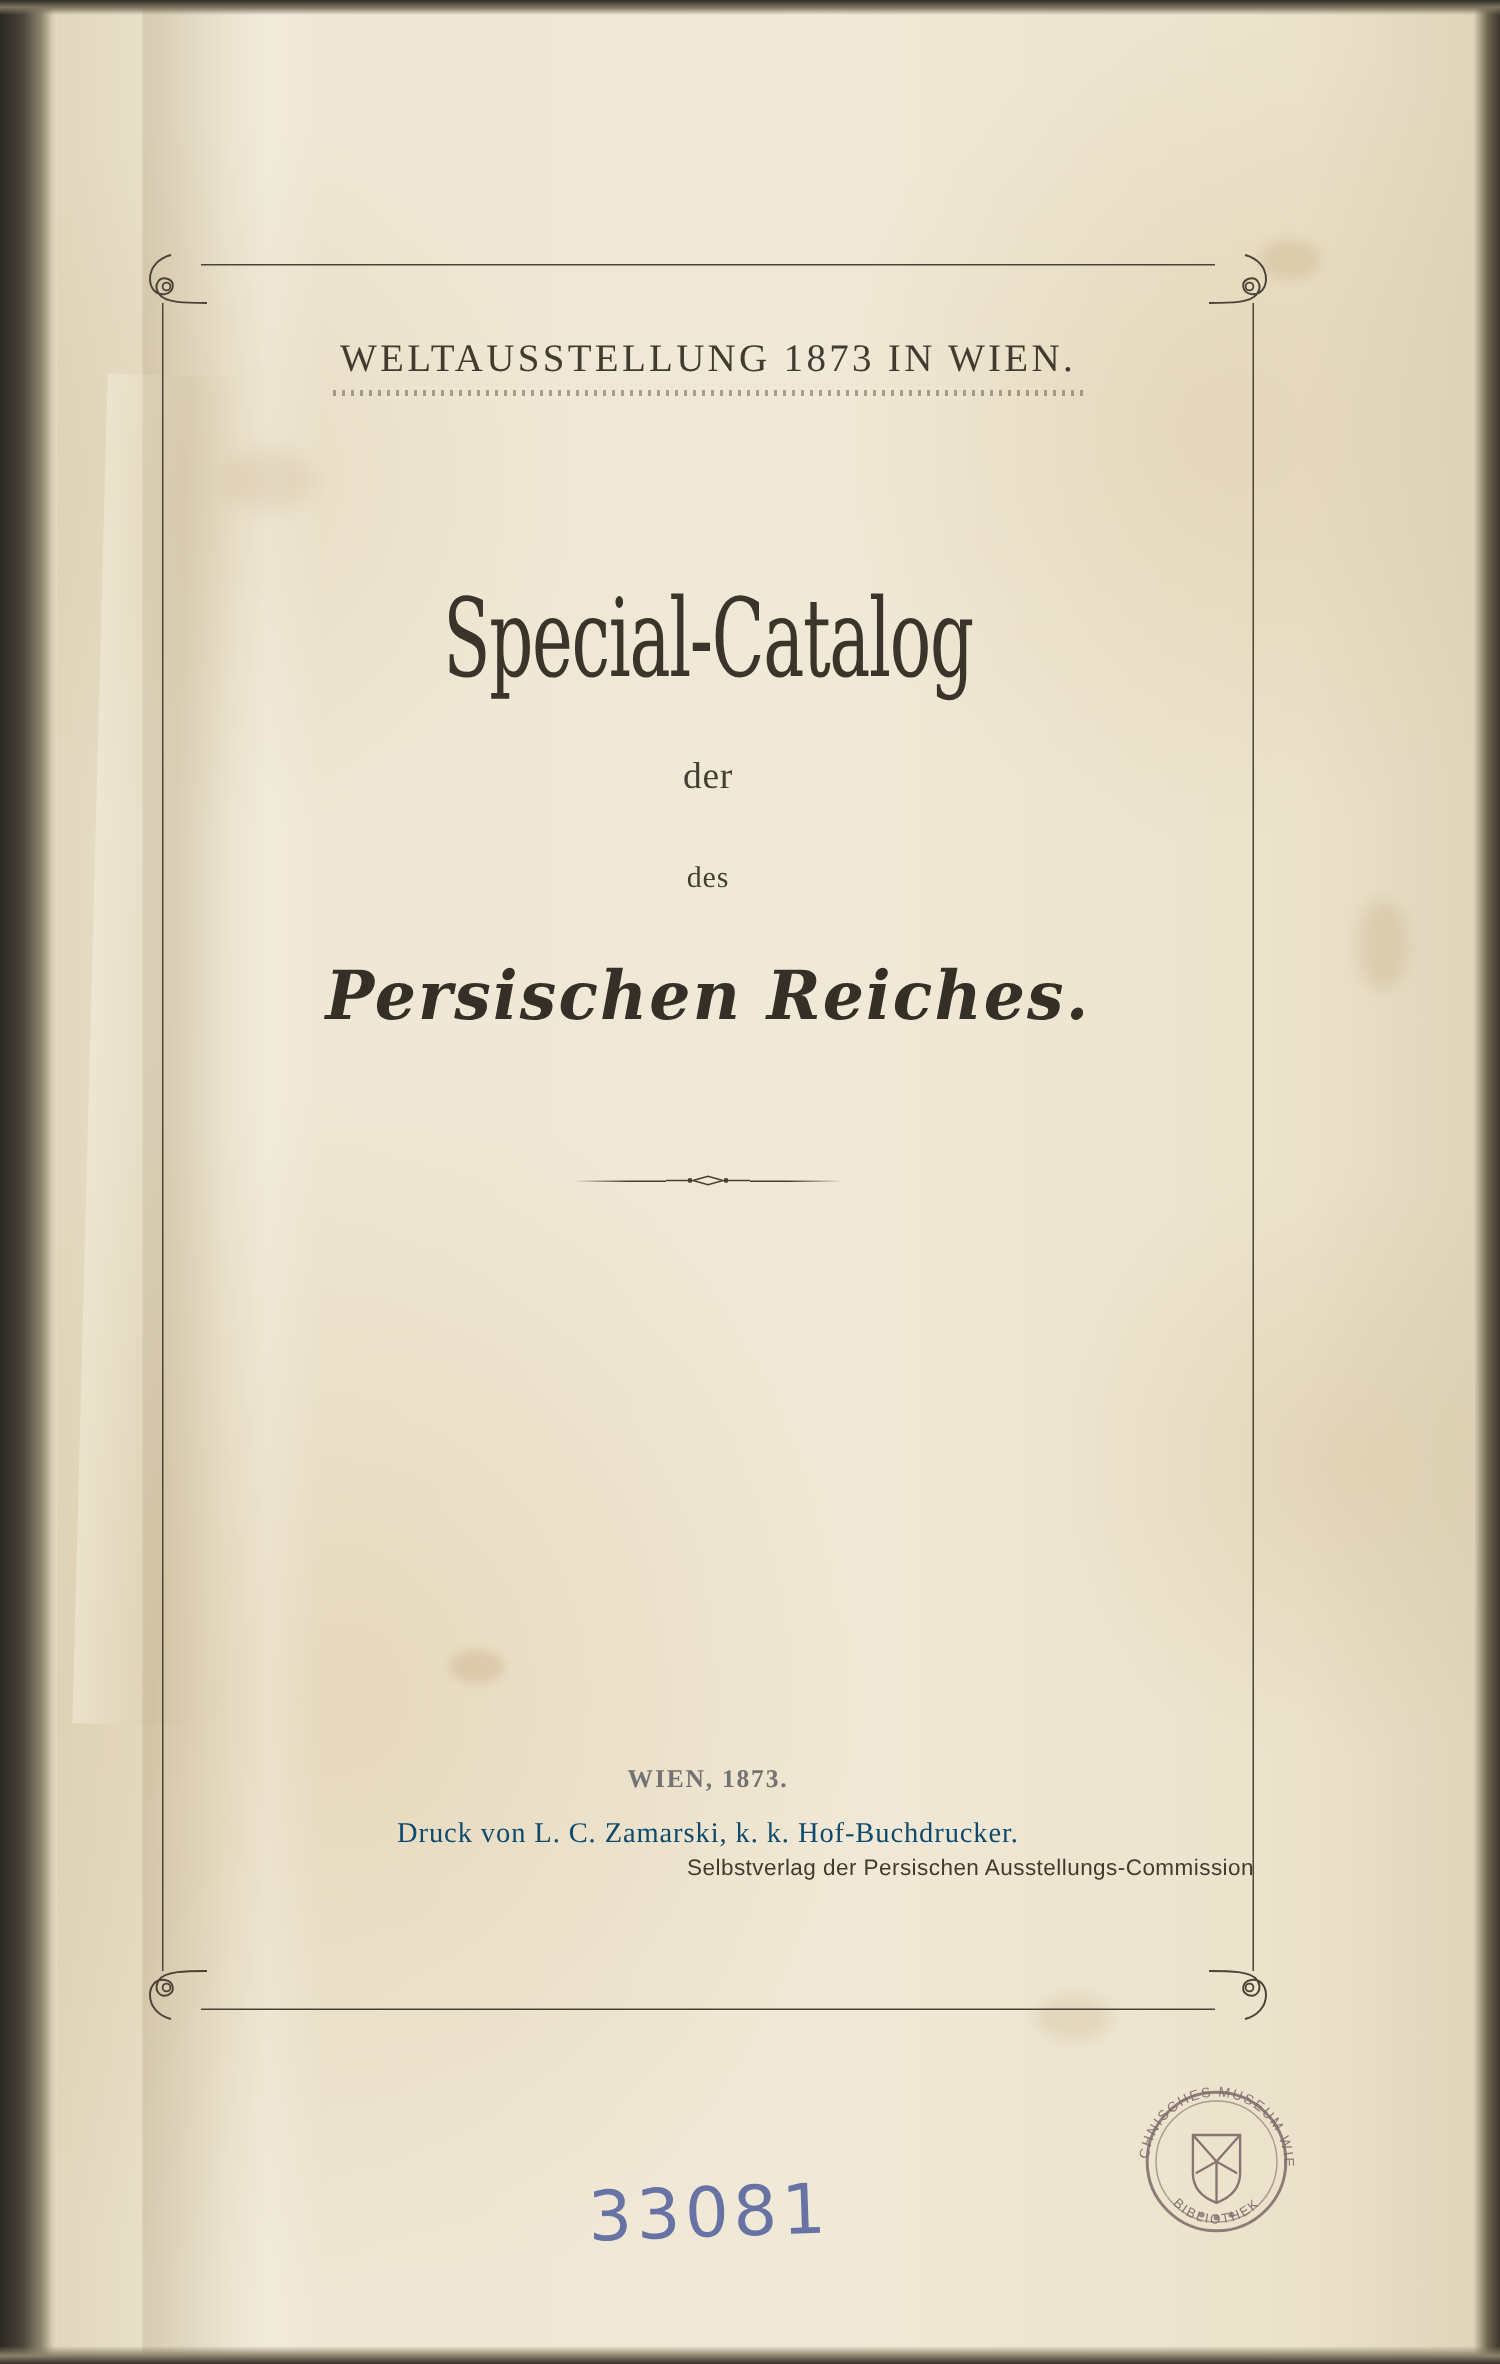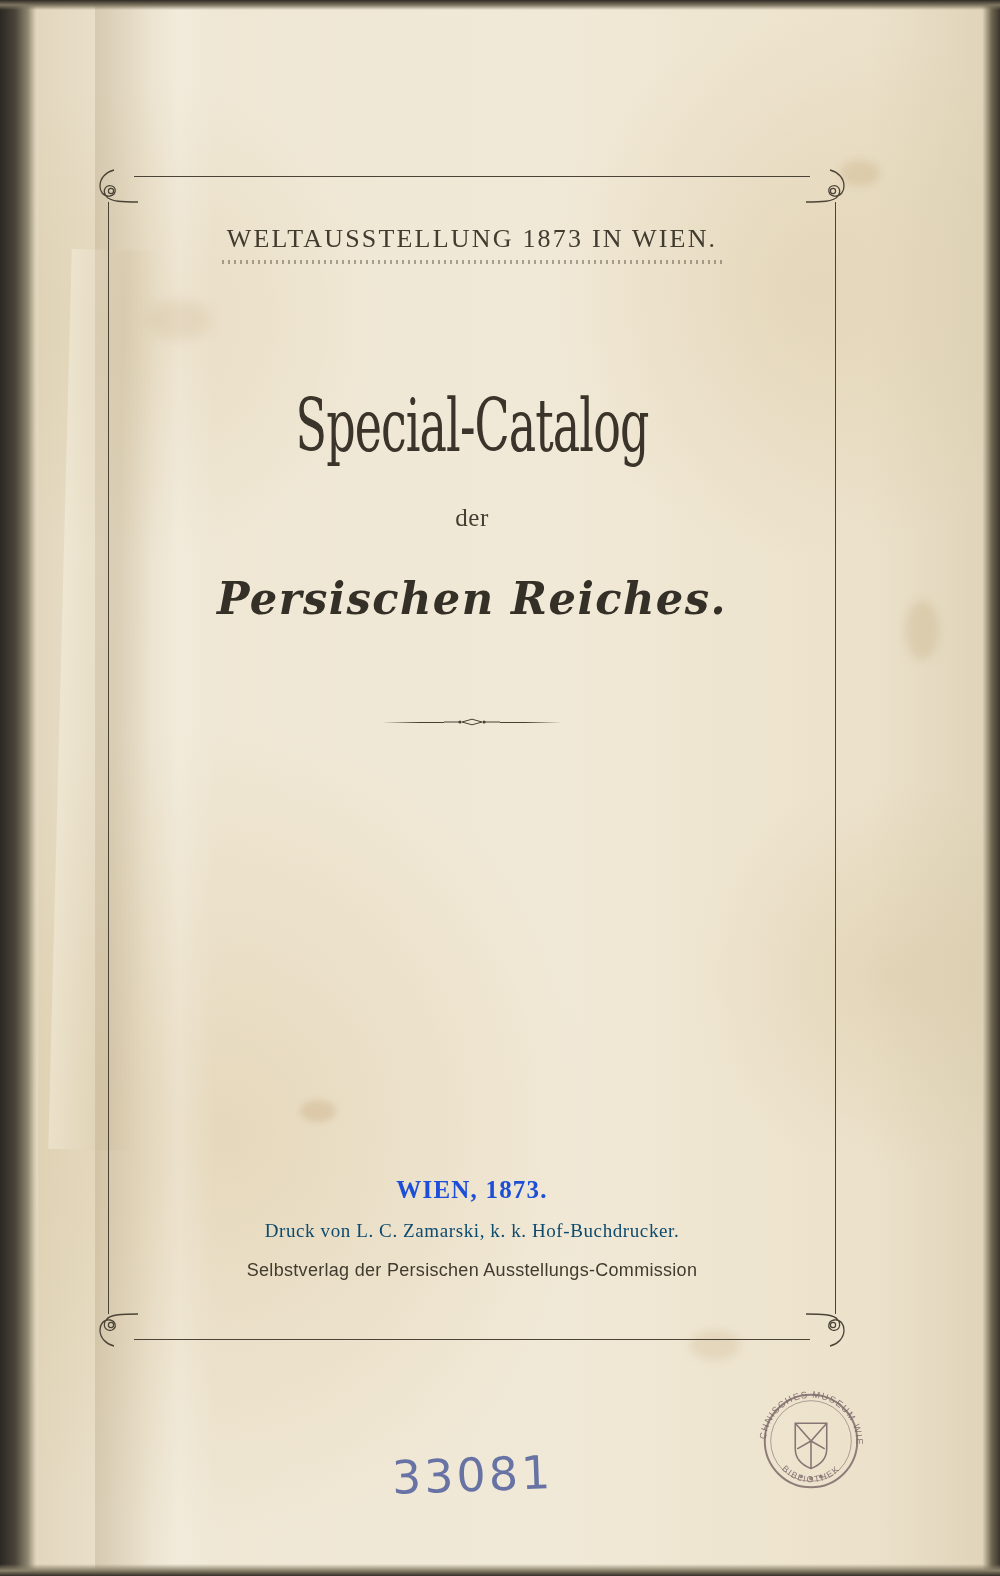--- a/index.html
+++ b/index.html
@@ -210,39 +210,40 @@
     margin-left: -30px;
   }
 
   .imprint {
     position: absolute;
     left: 0; right: 0;
     top: 1000px;
   }
   .imprint-place {
     font-family: "Liberation Serif", serif;
-    font-size: 25px;
+    font-size: 17px;
     font-weight: 700;
     letter-spacing: 1.2px;
-    color: #1d4ed8;
+    color: #737373;
   }
   .imprint-printer {
     margin-top: 16px;
     font-family: "Liberation Serif", serif;
     font-size: 19px;
     font-weight: 400;
     letter-spacing: 0.6px;
     color: #0c4a6e;
   }
   .imprint-publisher {
-    margin-top: 18px;
+    margin-top: 3px;
     font-family: "Liberation Sans", sans-serif;
-    font-size: 18px;
+    font-size: 15px;
     letter-spacing: 0.3px;
     color: #413b2f;
+    text-align: right;
   }
 
   
   .stamp {
     position: absolute;
     left: 752px;
     top: 1382px;
     width: 118px;
     height: 118px;
     color: #7d6a6a;
@@ -308,20 +309,21 @@
   <div class="content">
 
     <div class="heading-top">WELTAUSSTELLUNG 1873 IN WIEN.</div>
     <div class="rule-dotted"></div>
 
     <div class="title-special">Special-Catalog</div>
 
     <div class="word-der">der</div>
 
 
+    <div class="word-des">des</div>
 
     <div class="title-persisch">Persischen Reiches.</div>
 
     <div class="divider">
       <div class="dl"></div>
       <div class="dr"></div>
       <svg class="dm" viewBox="0 0 60 10">
         <path d="M2 5 L18 5 M42 5 L58 5" stroke="#463f32" stroke-width="1" fill="none"></path>
         <path d="M20 5 L30 2.2 L40 5 L30 7.8 Z" fill="none" stroke="#463f32" stroke-width="1"></path>
         <circle cx="18" cy="5" r="1.6" fill="#463f32"></circle>

